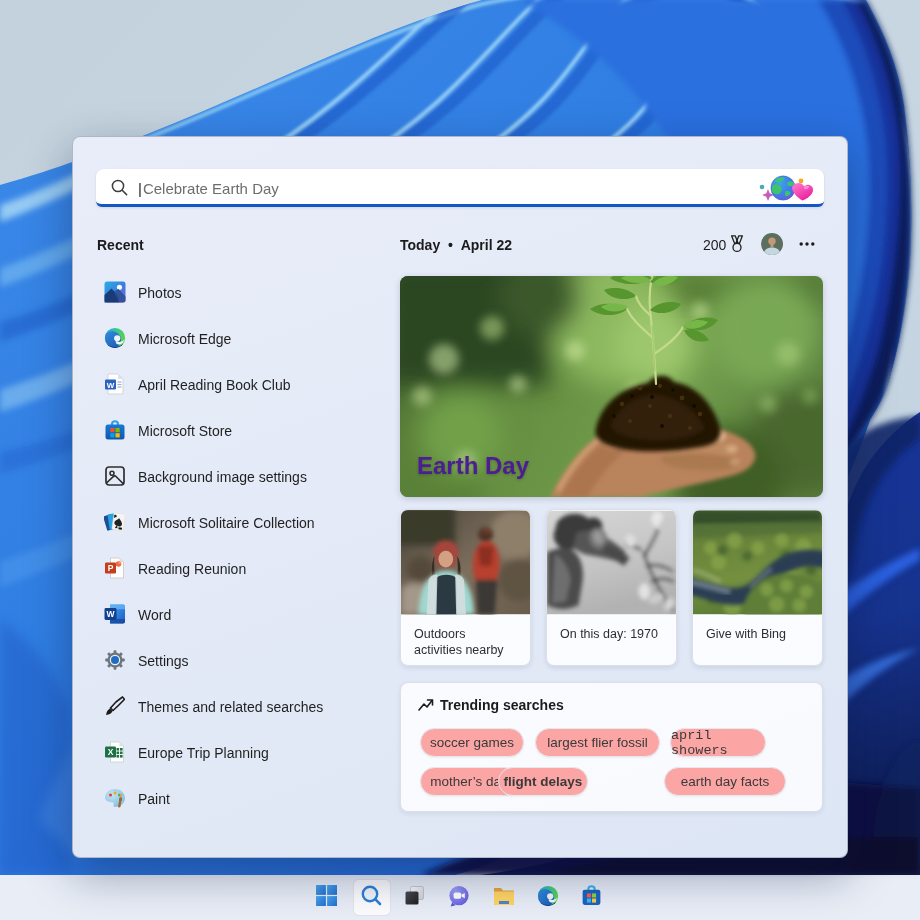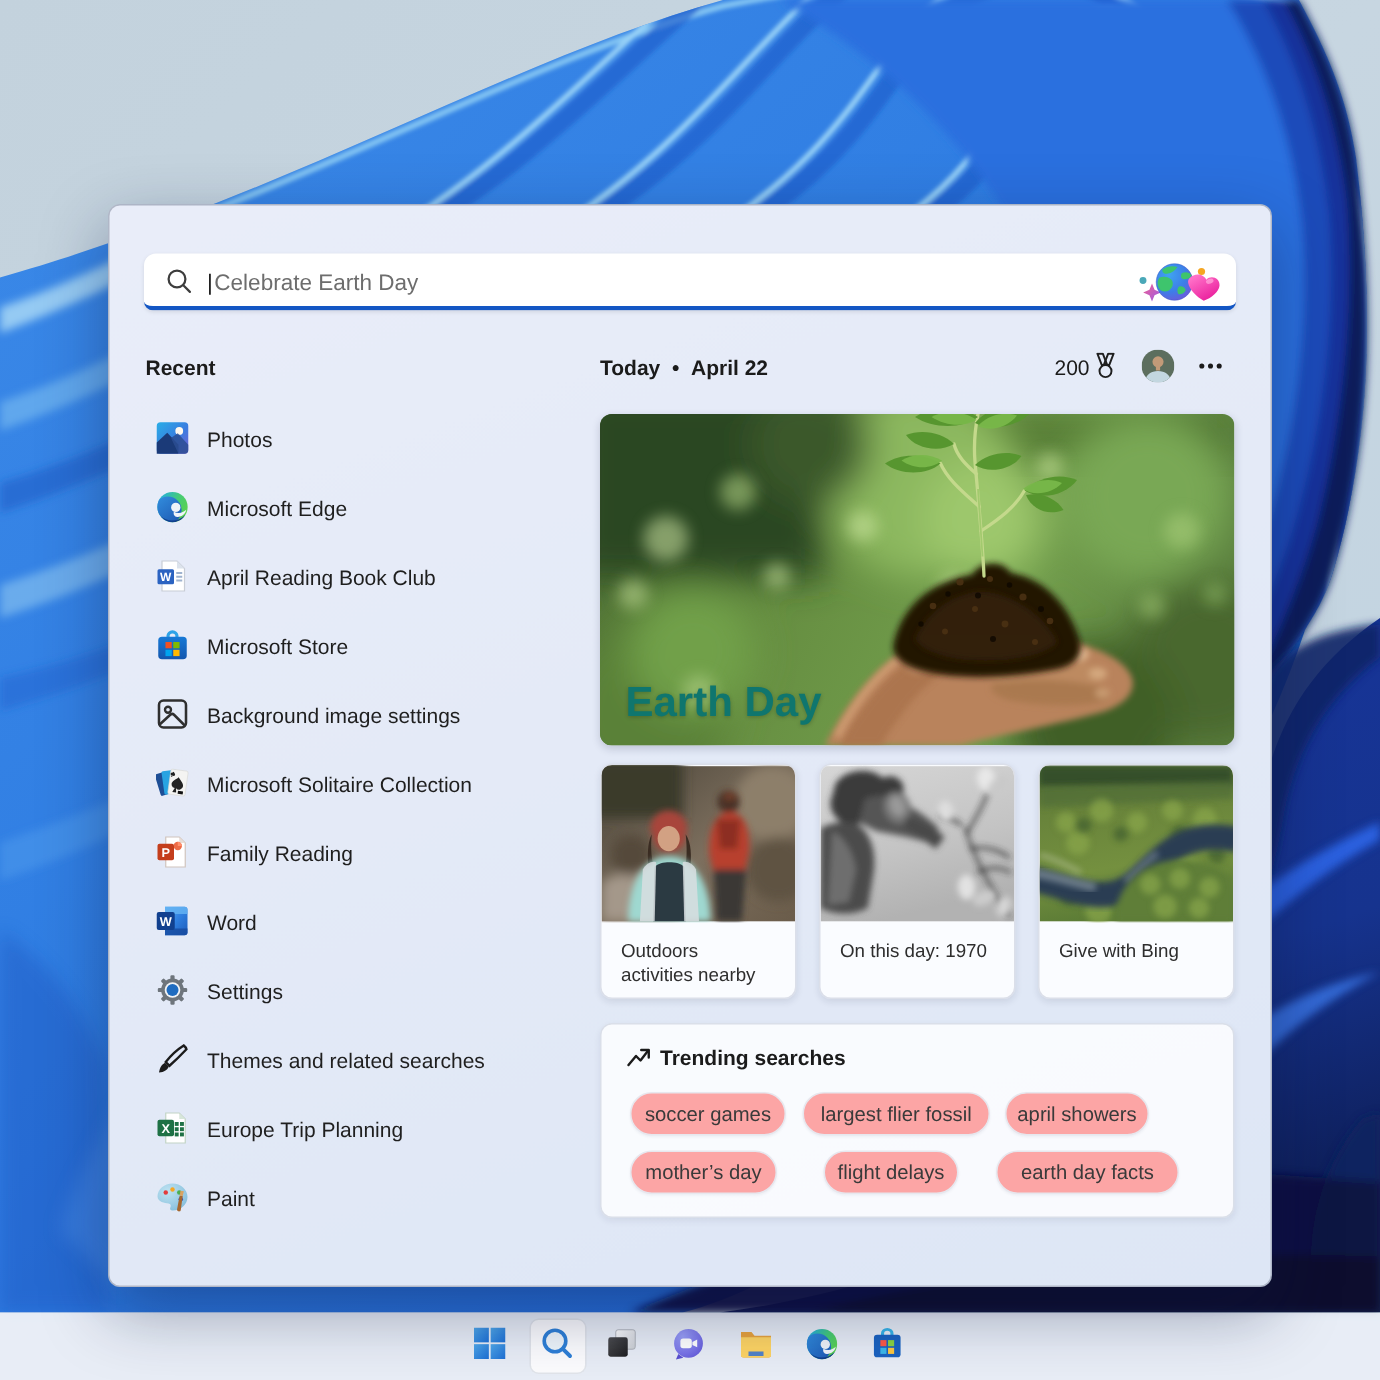--- a/index.html
+++ b/index.html
@@ -31,21 +31,21 @@
   #recentLbl{position:absolute;left:97px;top:237px;font-size:14px;font-weight:700;color:#1b1b1b;}
   .approw{position:absolute;left:104px;height:24px;}
   .appico{position:absolute;left:0;top:0;width:22px;height:22px;}
   .applbl{position:absolute;left:34px;top:4px;font-size:14px;color:#1f1f1f;white-space:nowrap;}
   
   #todayLbl{position:absolute;left:400px;top:237px;font-size:14px;font-weight:700;color:#1b1b1b;}
   #pts{position:absolute;left:703px;top:237px;font-size:14px;color:#1b1b1b;}
   #avatar{position:absolute;left:761px;top:233px;width:22px;height:22px;border-radius:50%;overflow:hidden;}
   #hero{position:absolute;left:400px;top:276px;width:423px;height:221px;border-radius:8px;overflow:hidden;
     box-shadow:0 2px 6px rgba(20,30,60,0.18);}
-  #heroTxt{position:absolute;left:417px;top:452px;font-size:28px;color:#0f766e;
+  #heroTxt{position:absolute;left:417px;top:452px;font-size:24px;color:#4c1d95;
     text-shadow:0 1px 3px rgba(0,0,0,0.22);font-weight:600;}
   .card{position:absolute;top:509px;width:131px;height:157px;border-radius:8px;overflow:hidden;
     background:rgba(252,253,255,0.92);border:1px solid rgba(210,215,228,0.8);box-sizing:border-box;
     box-shadow:0 2px 5px rgba(20,30,60,0.10);}
   .cardimg{position:absolute;left:0;top:0;width:100%;height:105px;}
   .cardtxt{position:absolute;left:13px;top:116px;font-size:12.5px;color:#2e2e2e;line-height:16px;}
   #trend{position:absolute;left:400px;top:682px;width:423px;height:130px;border-radius:8px;
     background:rgba(251,252,254,0.92);border:1px solid rgba(210,215,228,0.8);box-sizing:border-box;
     box-shadow:0 2px 5px rgba(20,30,60,0.08);}
   #trendTitle{position:absolute;left:440px;top:697px;font-size:14px;font-weight:700;color:#1b1b1b;}
@@ -538,23 +538,23 @@
   </div>
 
   <div id="trend"></div>
   <svg class="abs" style="left:418px;top:698px;width:16px;height:14px;" viewBox="0 0 16 14">
     <path d="M1,12 L6,6 L9,9 L14,2.5" stroke="#1b1b1b" stroke-width="1.6" fill="none" stroke-linecap="round" stroke-linejoin="round"></path>
     <path d="M9.5,2 L14.5,2 L14.5,7" stroke="#1b1b1b" stroke-width="1.6" fill="none" stroke-linecap="round" stroke-linejoin="round"></path>
   </svg>
   <div id="trendTitle">Trending searches</div>
   <div class="pill" style="left:420px;top:728px;width:104px;">soccer games</div>
   <div class="pill" style="left:535px;top:728px;width:125px;">largest flier fossil</div>
-  <div class="pill" style="left:670px;top:728px;width:96px;">april showers</div>
+  <div class="pill" style="left:670px;top:728px;width:96px;font-family:Liberation Mono, monospace;">april showers</div>
   <div class="pill" style="left:420px;top:767px;width:98px;">mother’s day</div>
-  <div class="pill" style="left:549px;top:767px;width:90px;">flight delays</div>
+  <div class="pill" style="left:498px;top:767px;width:90px;font-weight:bold;">flight delays</div>
   <div class="pill" style="left:664px;top:767px;width:122px;">earth day facts</div>
 
   <div class="approw" style="top:281px;">
     <svg class="appico" viewBox="0 0 22 22">
       <defs>
         <linearGradient id="phg" x1="0" y1="0" x2="1" y2="1">
         <stop offset="0" stop-color="#29aee7"></stop>
           <stop offset="0.55" stop-color="#3a7de0"></stop>
           <stop offset="1" stop-color="#7a5fd0"></stop>
       </linearGradient>
@@ -646,21 +646,21 @@
   </div>
   <div class="approw" style="top:557px;">
     <svg class="appico" viewBox="0 0 22 22">
       <path d="M8,1 h9 l4,4 v16 h-13 Z" fill="#fff" stroke="#d0c4bd" stroke-width="0.8" transform="translate(-1.5,0)"></path>
       <path d="M15.5,1 l4,4 h-4 Z" fill="#e8ddd6"></path>
       <circle cx="14.5" cy="7" r="2.8" fill="#ed6c47"></circle>
       <path d="M14.5,7 V4.2 A2.8,2.8 0 0 1 17.3,7 Z" fill="#ff8f6b"></path>
       <rect x="1" y="5.5" width="11" height="11" rx="1.3" fill="#c43e1c"></rect>
       <text x="6.5" y="14" font-size="8.5" font-weight="bold" fill="#fff" text-anchor="middle" font-family="Liberation Sans">P</text>
     </svg>
-    <div class="applbl">Family Reading</div>
+    <div class="applbl">Reading Reunion</div>
   </div>
   <div class="approw" style="top:603px;">
     <svg class="appico" viewBox="0 0 22 22">
       <defs>
         <linearGradient id="wdg" x1="0" y1="0" x2="1" y2="1">
         <stop offset="0" stop-color="#58aef5"></stop>
           <stop offset="0.5" stop-color="#2f7fe0"></stop>
           <stop offset="1" stop-color="#1c5bba"></stop>
       </linearGradient>
       </defs>

